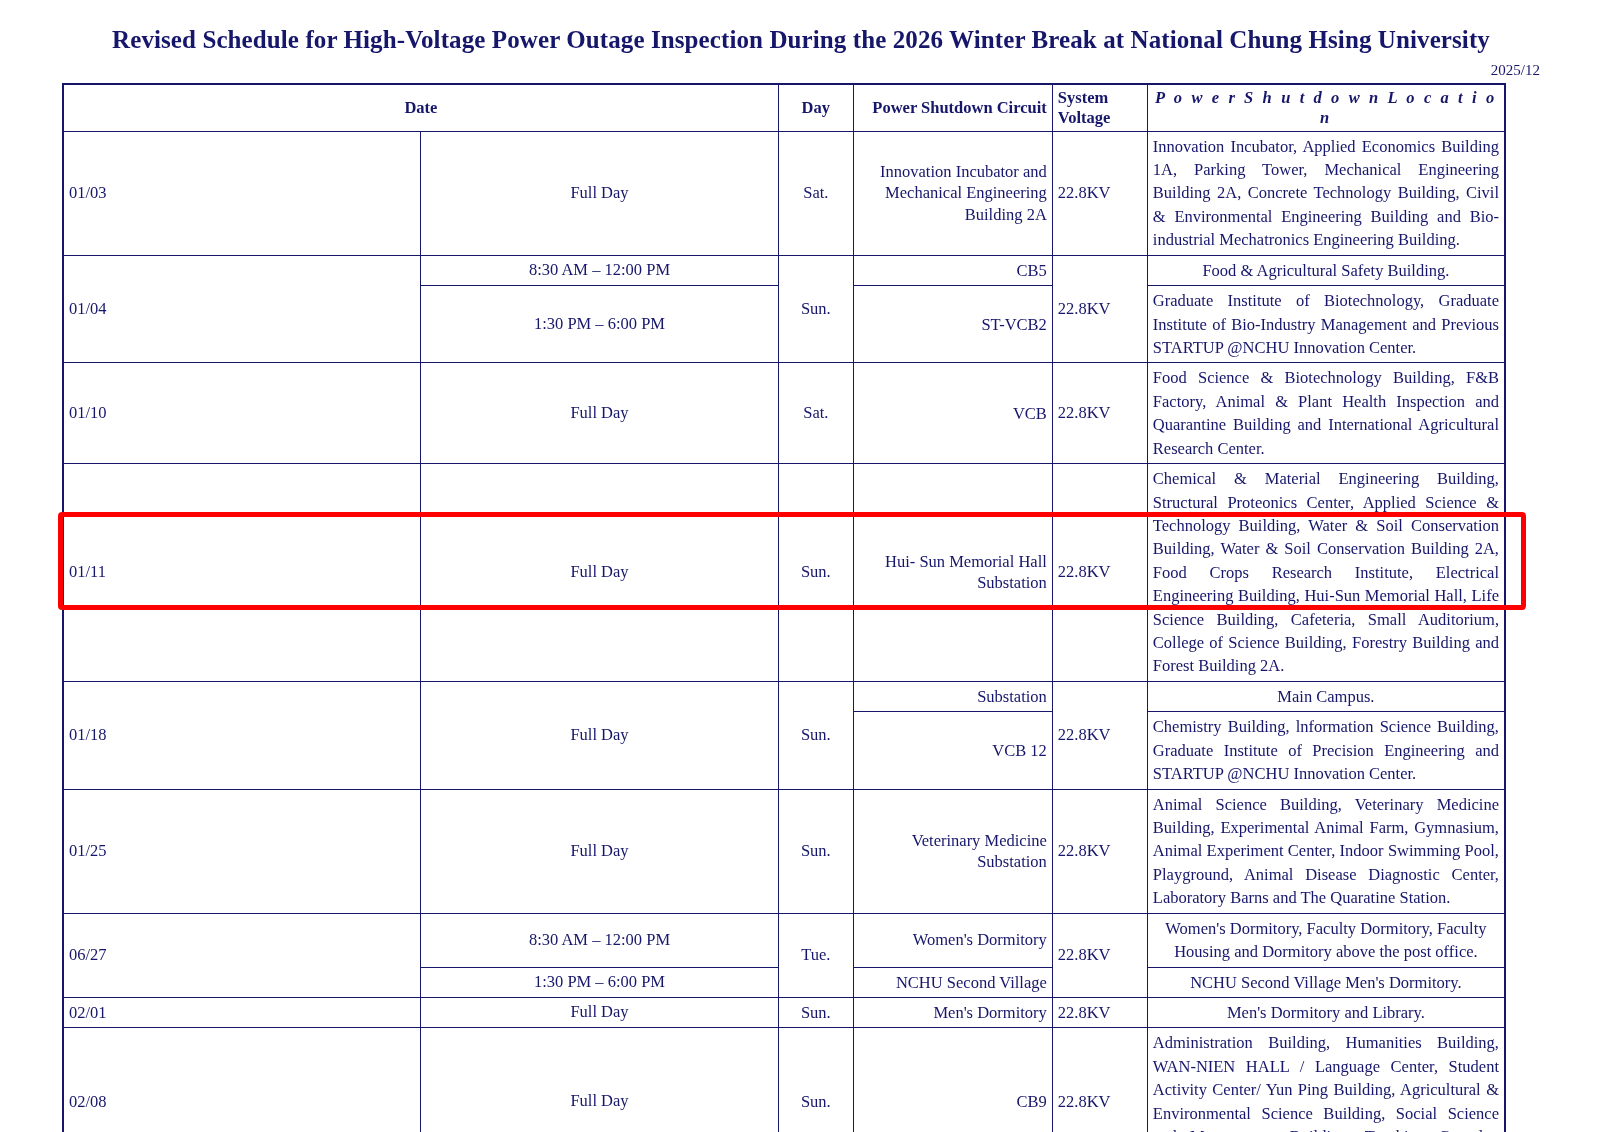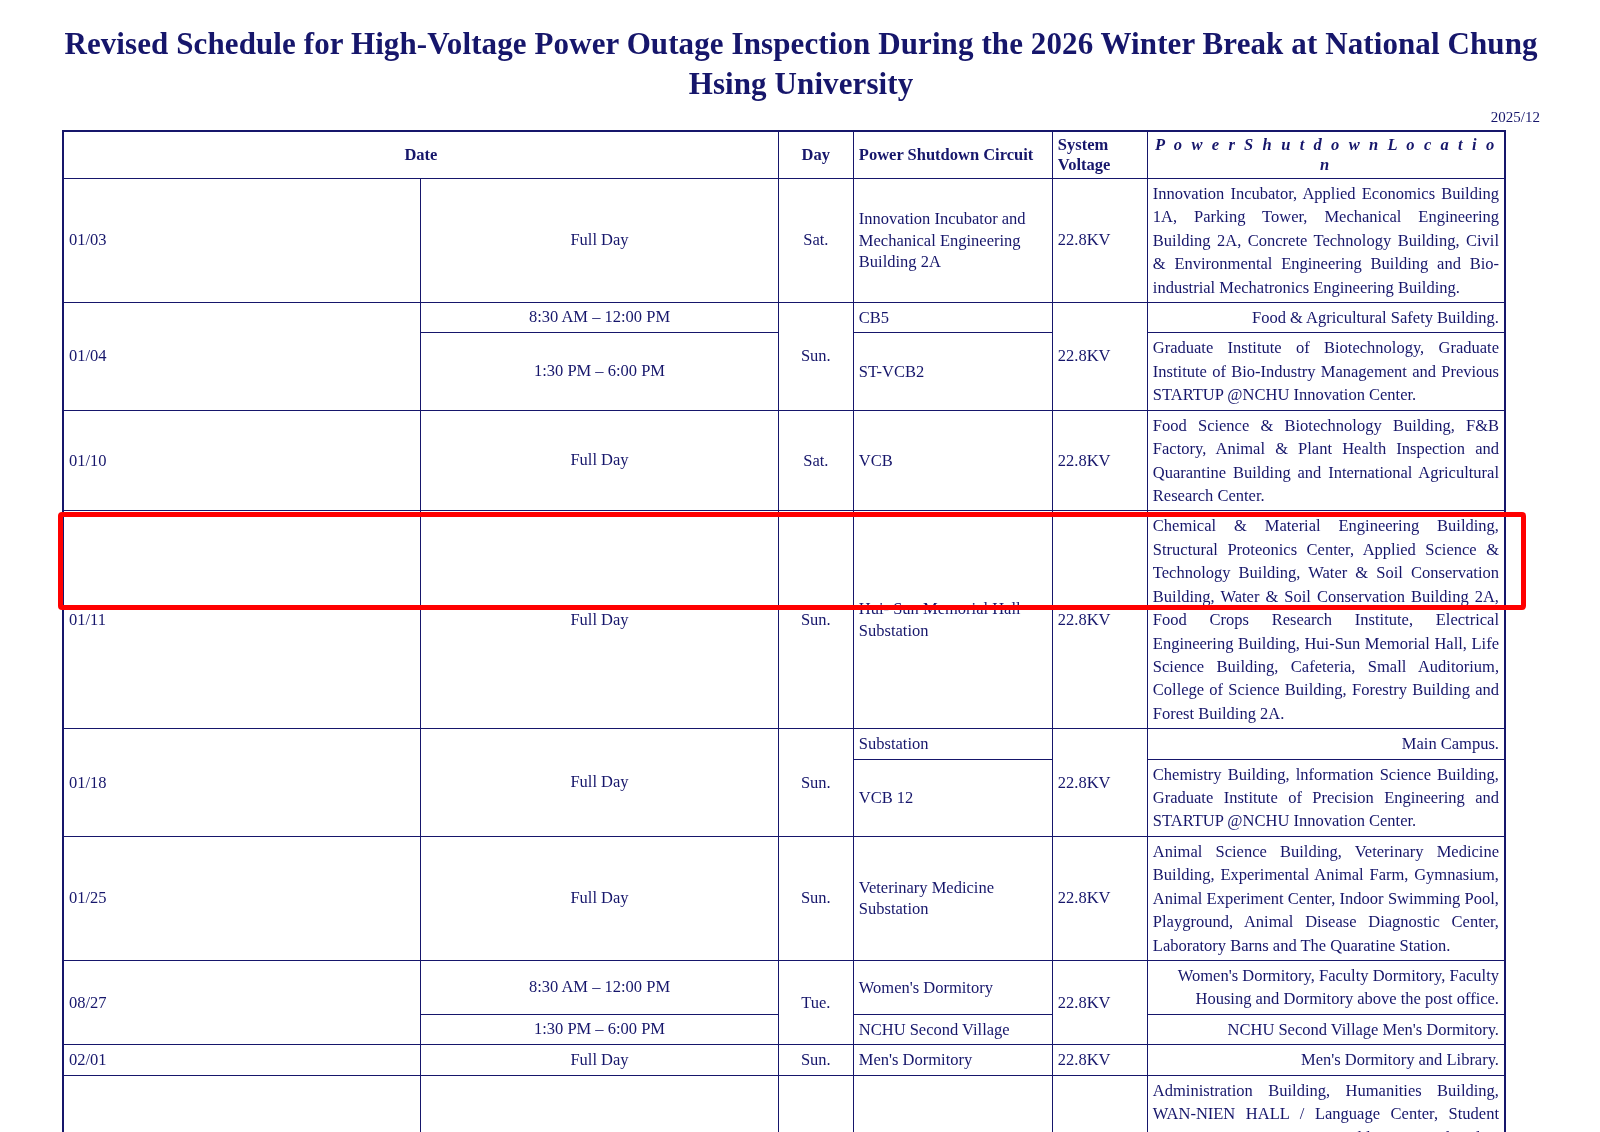--- a/index.html
+++ b/index.html
@@ -18,21 +18,21 @@
   .page {
     position: relative;
     width: 1600px;
     height: 1132px;
     box-sizing: border-box;
     padding: 18px 60px 0 62px;
   }
   .title {
     text-align: center;
     font-weight: bold;
-    font-size: 31px;
+    font-size: 25px;
     line-height: 1.28;
     color: #16166b;
     margin: 6px 0 0 0;
     letter-spacing: 0.1px;
   }
   .doc-date {
     text-align: right;
     font-size: 15px;
     color: #16166b;
     margin: 6px 0 4px 0;
@@ -58,24 +58,24 @@
     line-height: 1.2;
   }
   th.loc-head {
     letter-spacing: 2.6px;
     font-size: 17px;
     font-style: italic;
   }
   .c-date      { width: 72px;  text-align: left; }
   .c-time      { width: 132px; text-align: center; line-height: 1.25; }
   .c-day       { width: 64px;  text-align: center; margin-left: 17px; }
-  .c-circuit   { width: 188px; text-align: left; line-height: 1.3; }
+  .c-circuit   { width: 188px; text-align: right; line-height: 1.3; }
   .c-voltage   { width: 84px;  text-align: left; }
   .c-location  { text-align: justify; text-justify: inter-word; line-height: 1.42; padding: 6px 8px 6px 7px; }
-  .c-location.single { text-align: right; margin-left: 24px; }
+  .c-location.single { text-align: center; margin-left: 24px; }
   .hdr-date    { }
   .highlight-box {
     position: absolute;
     border: 5px solid #ff0000;
     border-radius: 4px;
     pointer-events: none;
   }
 </style>
 </head>
 <body>
@@ -157,21 +157,21 @@
       <tr>
         <td class="c-date">01/25</td>
         <td class="c-time">Full Day</td>
         <td class="c-day">Sun.</td>
         <td class="c-circuit">Veterinary Medicine Substation</td>
         <td class="c-voltage">22.8KV</td>
         <td class="c-location">Animal Science Building, Veterinary Medicine Building, Experimental Animal Farm, Gymnasium, Animal Experiment Center, Indoor Swimming Pool, Playground, Animal Disease Diagnostic Center, Laboratory Barns and The Quaratine Station.</td>
       </tr>
 
       <tr>
-        <td class="c-date" rowspan="2">08/27</td>
+        <td class="c-date" rowspan="2">06/27</td>
         <td class="c-time">8:30 AM – 12:00 PM</td>
         <td class="c-day" rowspan="2">Tue.</td>
         <td class="c-circuit">Women's Dormitory</td>
         <td class="c-voltage" rowspan="2">22.8KV</td>
         <td class="c-location single">Women's Dormitory, Faculty Dormitory, Faculty Housing and Dormitory above the post office.</td>
       </tr>
       <tr>
         <td class="c-time">1:30 PM – 6:00 PM</td>
         <td class="c-circuit">NCHU Second Village</td>
         <td class="c-location single">NCHU Second Village Men's Dormitory.</td>

